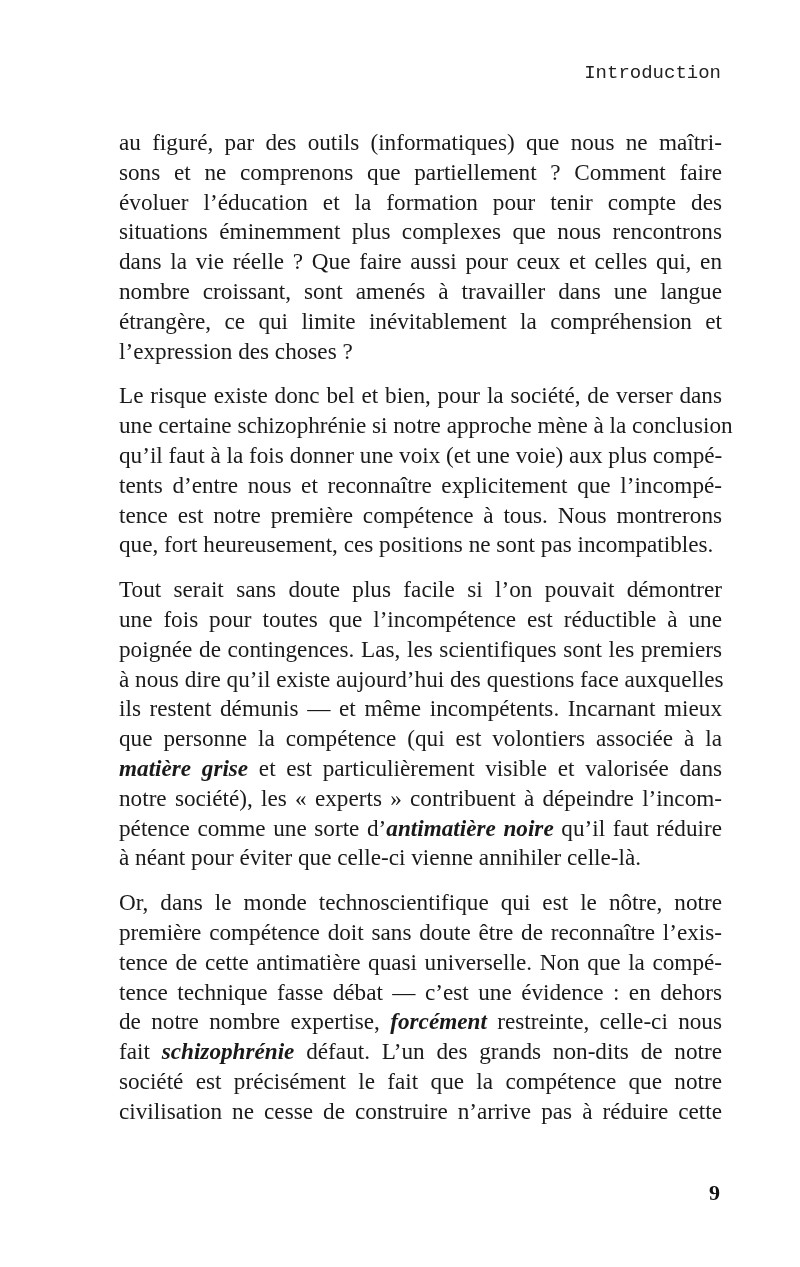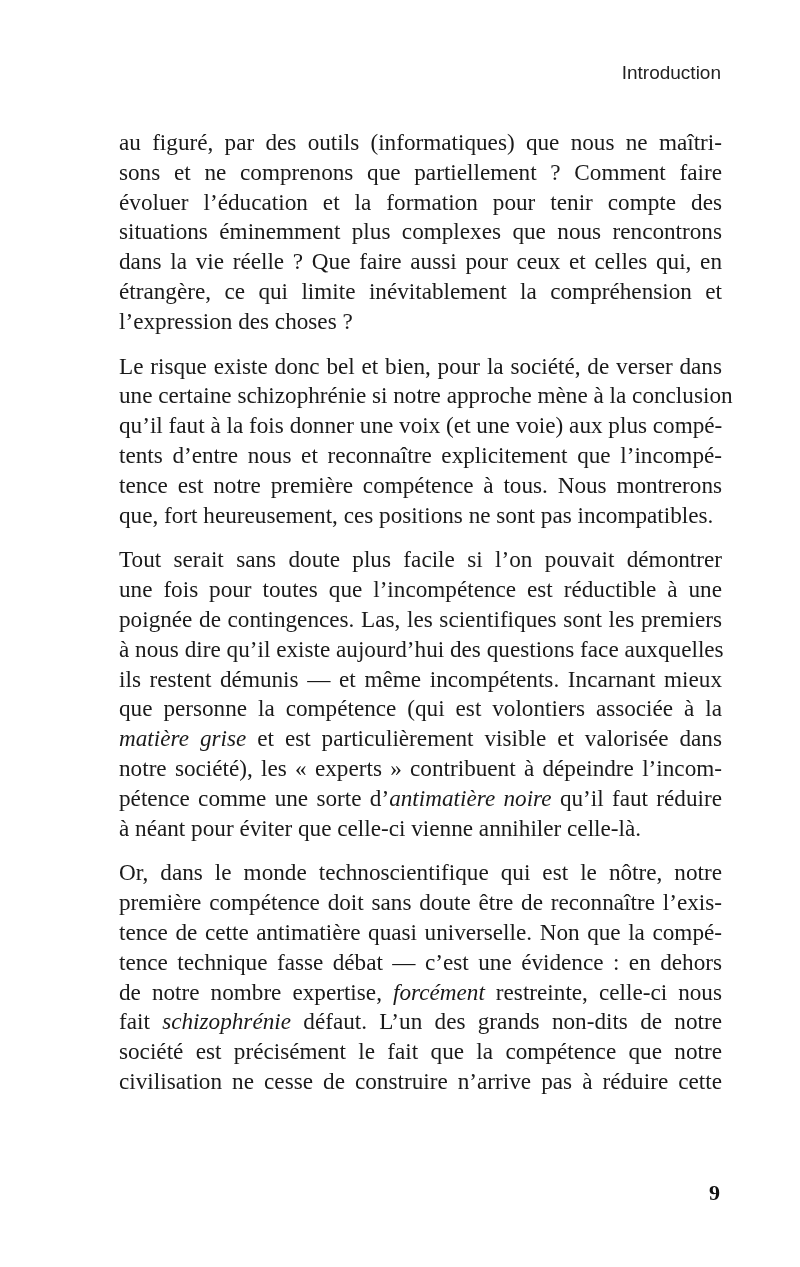--- a/index.html
+++ b/index.html
@@ -1,50 +1,51 @@
 <!DOCTYPE html>
 <html><head>
   <meta charset="utf-8">
   <style>
     html, body { margin: 0; padding: 0; background: #ffffff; }
     body { width: 800px; height: 1267px; position: relative; overflow: hidden; color: #1a1a1a; }
     .running-head {
       position: absolute; top: 62px; right: 79px;
-      font-family: Liberation Sans, sans-serif;
+      font-family: Liberation Mono, monospace;
       font-size: 19px; color: #222; margin-left: 16px;
     }
     .body-text {
       position: absolute; top: 128px; left: 107px; width: 615px;
       font-family: "Liberation Serif", "DejaVu Serif", serif;
       font-size: 23.2px; line-height: 29.8px;
       text-align: justify; hyphens: manual;
     }
     .body-text p { margin: 0 0 15px 12px; }
     .body-text p .line { display: block; text-align: justify; text-align-last: justify; white-space: nowrap; }
     .body-text p .line.last { text-align-last: left; }
-    em { font-style: italic; }
+    em { font-style: italic; font-weight: bold; }
     .folio {
       position: absolute; top: 1180px; right: 80px;
       font-family: "Liberation Serif", "DejaVu Serif", serif;
       font-size: 22px; font-weight: bold; color: #111;
     }
   </style>
 </head>
 <body>
 
 <div class="running-head">Introduction</div>
 
 <div class="body-text">
 
   <p>
     <span class="line">au figuré, par des outils (informatiques) que nous ne maîtri-</span>
     <span class="line">sons et ne comprenons que partiellement ? Comment faire</span>
     <span class="line">évoluer l’éducation et la formation pour tenir compte des</span>
     <span class="line">situations éminemment plus complexes que nous rencontrons</span>
     <span class="line">dans la vie réelle ? Que faire aussi pour ceux et celles qui, en</span>
+    <span class="line">nombre croissant, sont amenés à travailler dans une langue</span>
     <span class="line">étrangère, ce qui limite inévitablement la compréhension et</span>
     <span class="line last">l’expression des choses ?</span>
   </p>
 
   <p>
     <span class="line">Le risque existe donc bel et bien, pour la société, de verser dans</span>
     <span class="line">une certaine schizophrénie si notre approche mène à la conclusion</span>
     <span class="line">qu’il faut à la fois donner une voix (et une voie) aux plus compé-</span>
     <span class="line">tents d’entre nous et reconnaître explicitement que l’incompé-</span>
     <span class="line">tence est notre première compétence à tous. Nous montrerons</span>

